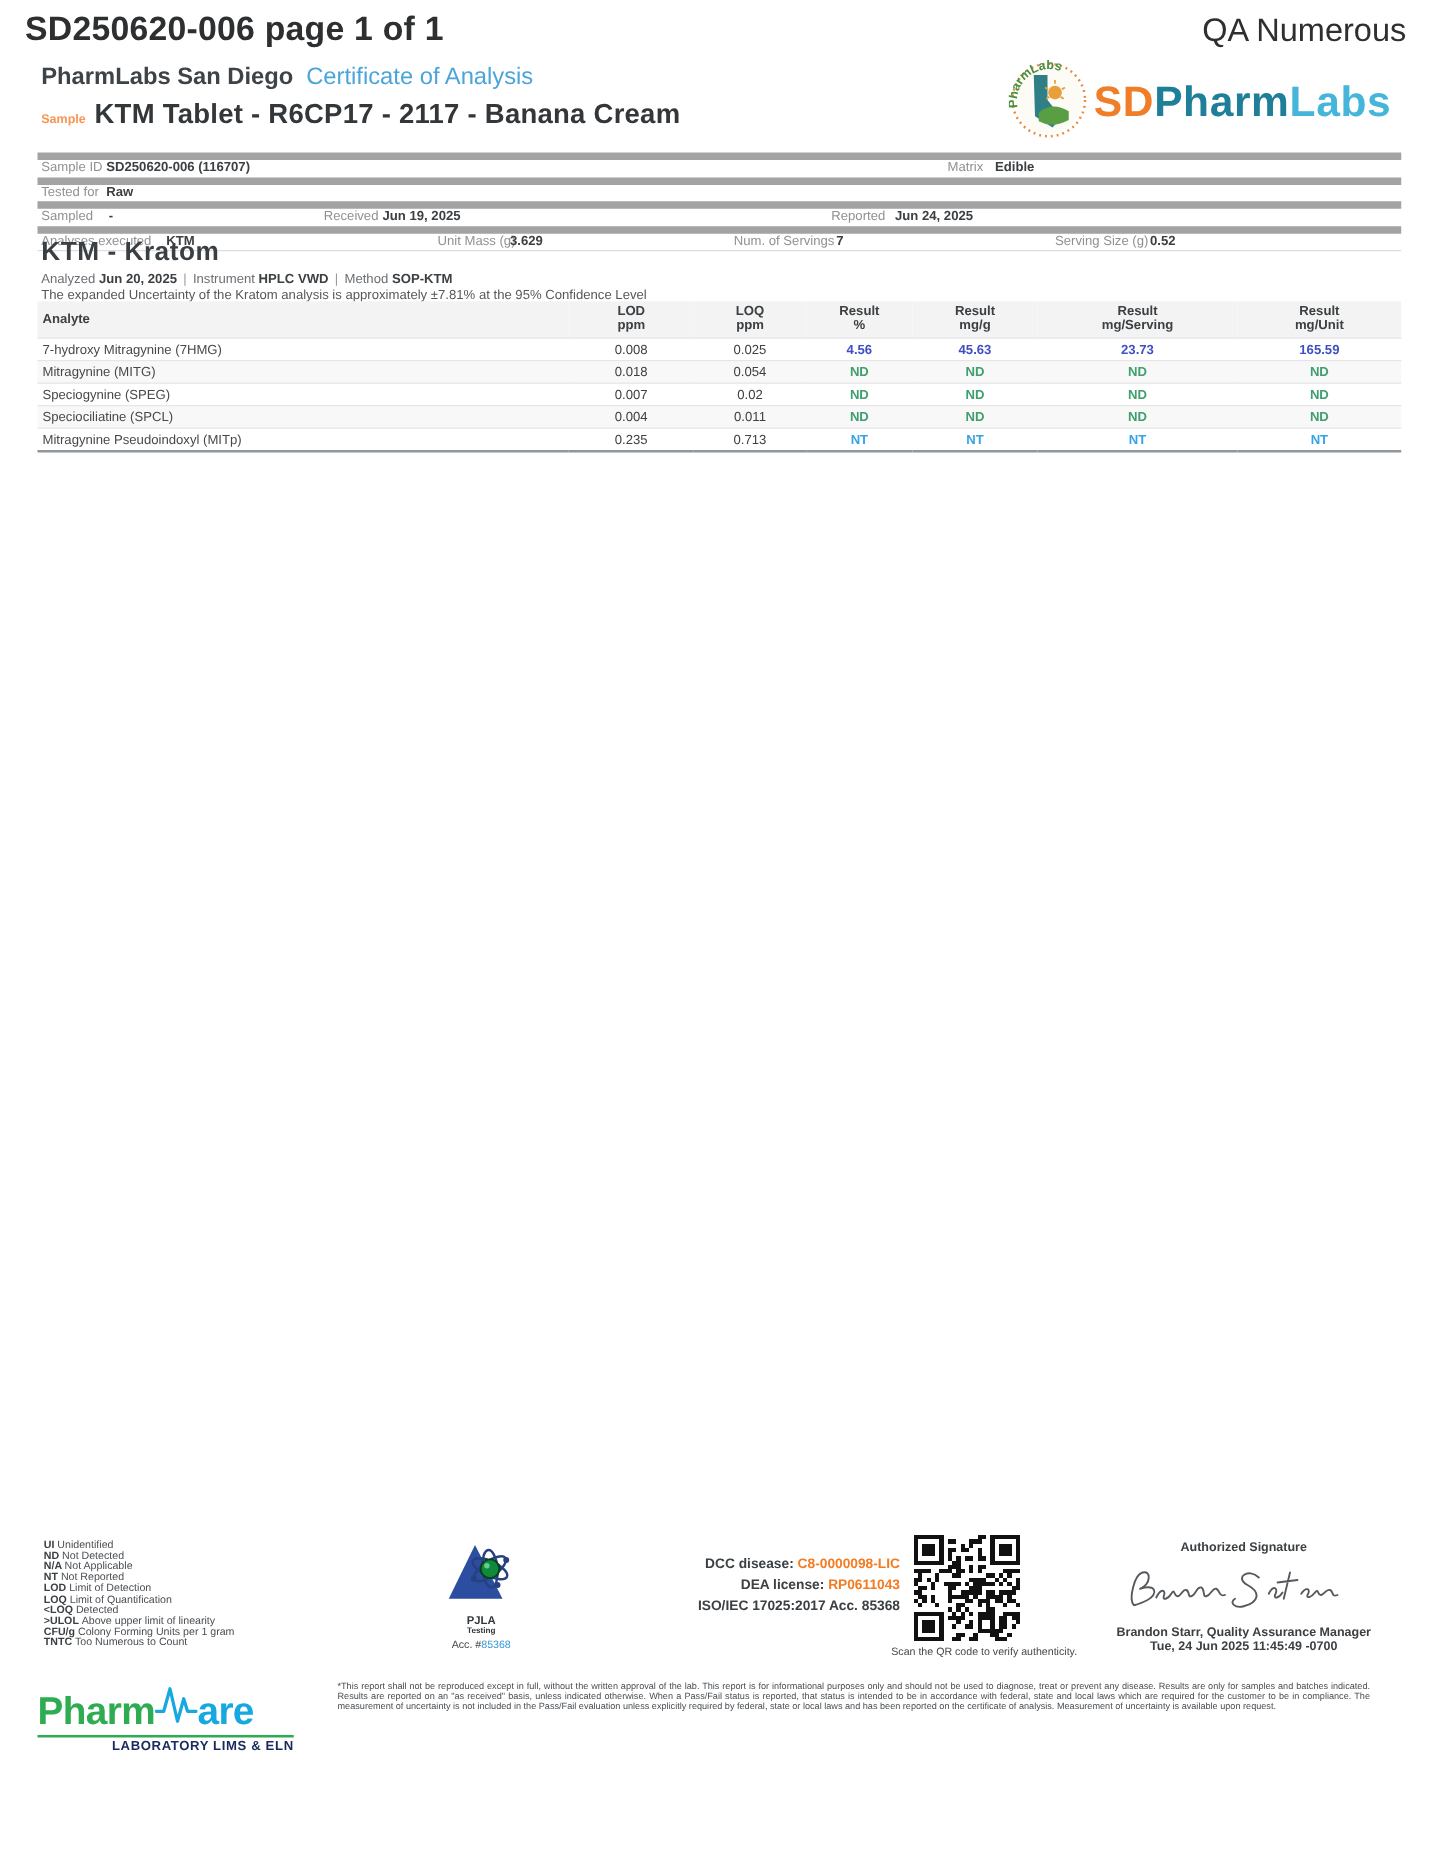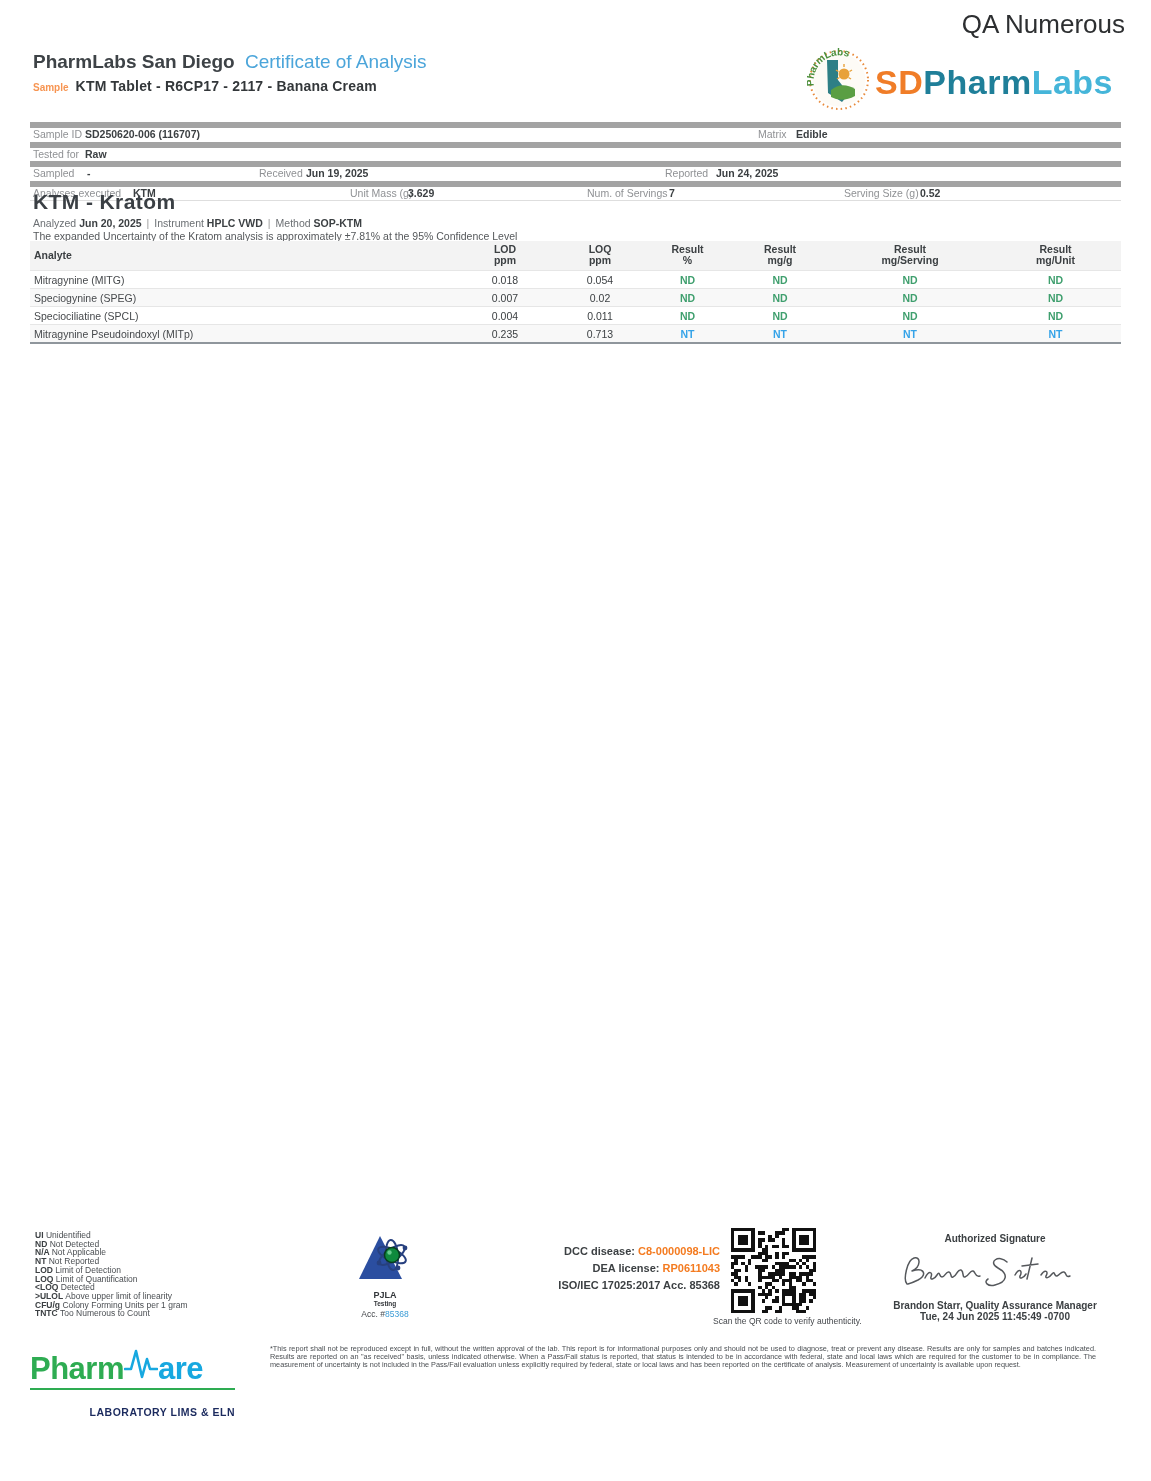--- a/index.html
+++ b/index.html
@@ -6,21 +6,21 @@
   .page{position:relative;width:1151px;height:1481px;background:#fff;overflow:hidden;
         font-family:"Liberation Sans",sans-serif;color:#3c4043;}
   
   .doc-title{position:absolute;left:20px;top:8px;font-size:27px;font-weight:600;color:#2d2f31;letter-spacing:.2px;}
   .qa-label{position:absolute;right:26px;top:9px;font-size:26px;font-weight:500;color:#2d2f31;}
   .lab-line{position:absolute;left:33px;top:51px;font-size:19px;}
   .lab-line .lab-name{font-weight:700;color:#3e4347;}
   .lab-line .doc-type{color:var(--doc_type_blue,#4ba5da);font-weight:500;margin-left:5px;}
   .sample-line{position:absolute;left:33px;top:78px;display:flex;align-items:baseline;gap:7px;}
   .sample-tag{font-size:10px;color:var(--sample_orange,#f79552);font-weight:600;}
-  .sample-name{font-size:14px;font-weight:700;color:#33373a;letter-spacing:.2px;text-align:right;}
+  .sample-name{font-size:22px;font-weight:700;color:#33373a;letter-spacing:.2px;text-align:right;}
   
   .brand-logo{position:absolute;right:38px;top:48px;display:flex;align-items:center;gap:4px;}
   .brand-text{font-size:34px;font-weight:600;letter-spacing:.5px;}
   .brand-text .sd{color:#f07d28;}
   .brand-text .pharm{color:#1f7f99;}
   .brand-text .labs{color:#45b5d9;}
   
   .info-table{position:absolute;left:30px;top:122px;width:1091px;}
   .irow{position:relative;height:13.5px;border-top:6px solid #a3a3a3;font-size:10.5px;line-height:13.5px;}
   .irow:last-child{border-bottom:1px solid #dedede;}
@@ -67,27 +67,28 @@
   .sig-art{margin-top:6px;}
   .sig-name{font-size:10px;font-weight:700;color:#3c4043;margin-top:2px;}
   .sig-date{font-size:10px;font-weight:700;color:#3c4043;}
   
   .address{position:absolute;left:0;top:1330px;width:100%;text-align:center;font-size:11px;font-weight:700;color:#33363a;}
   .disclaimer{position:absolute;left:270px;top:1345px;width:826px;font-size:7.3px;line-height:8.2px;color:#4a4e52;text-align:justify;}
   .pharmware{position:absolute;left:30px;top:1345px;width:205px;}
   .pw-word{display:flex;align-items:flex-end;font-size:31px;font-weight:700;letter-spacing:-.5px;border-bottom:2px solid #2eac52;padding-bottom:1px;}
   .pw-p1{color:#2eac52;}
   .pw-p2{color:#17a8e0;text-align:right;}
-  .pw-tag{font-size:10.5px;font-weight:700;color:#1b2a5e;text-align:right;letter-spacing:.5px;margin-top:16px;}
+  .pw-tag{font-size:10.5px;font-weight:700;color:#1b2a5e;text-align:right;letter-spacing:.5px;margin-top:1px;}
 </style>
 </head>
 <body>
 
 <div class="page">
 
+  <div class="doc-title">SD250620-006 page 1 of 1</div>
   <div class="qa-label">QA Numerous</div>
 
   <div class="lab-line">
     <span class="lab-name">PharmLabs San Diego</span>
     <span class="doc-type">Certificate of Analysis</span>
   </div>
 
   <div class="sample-line">
     <span class="sample-tag">Sample</span>
     <span class="sample-name">KTM Tablet - R6CP17 - 2117 - Banana Cream</span>
@@ -194,20 +195,29 @@
             <div>Result</div>
             <div>mg/Serving</div>
           </th>
           <th>
             <div>Result</div>
             <div>mg/Unit</div>
           </th>
         </tr>
       </thead>
     <tbody>
+        <tr>
+          <td class="c-analyte">7-hydroxy Mitragynine (7HMG)</td>
+          <td>0.008</td>
+          <td>0.025</td>
+          <td class="c-res num">4.56</td>
+          <td class="c-res num">45.63</td>
+          <td class="c-res num">23.73</td>
+          <td class="c-res num">165.59</td>
+        </tr>
         <tr>
           <td class="c-analyte">Mitragynine (MITG)</td>
           <td>0.018</td>
           <td>0.054</td>
           <td class="c-res nd">ND</td>
           <td class="c-res nd">ND</td>
           <td class="c-res nd">ND</td>
           <td class="c-res nd">ND</td>
         </tr>
         <tr>

